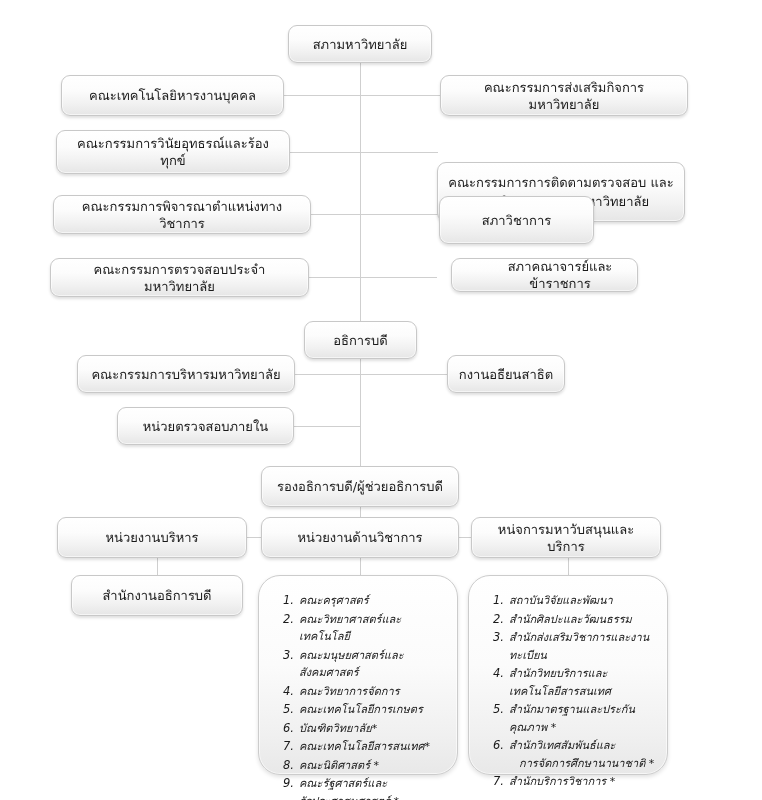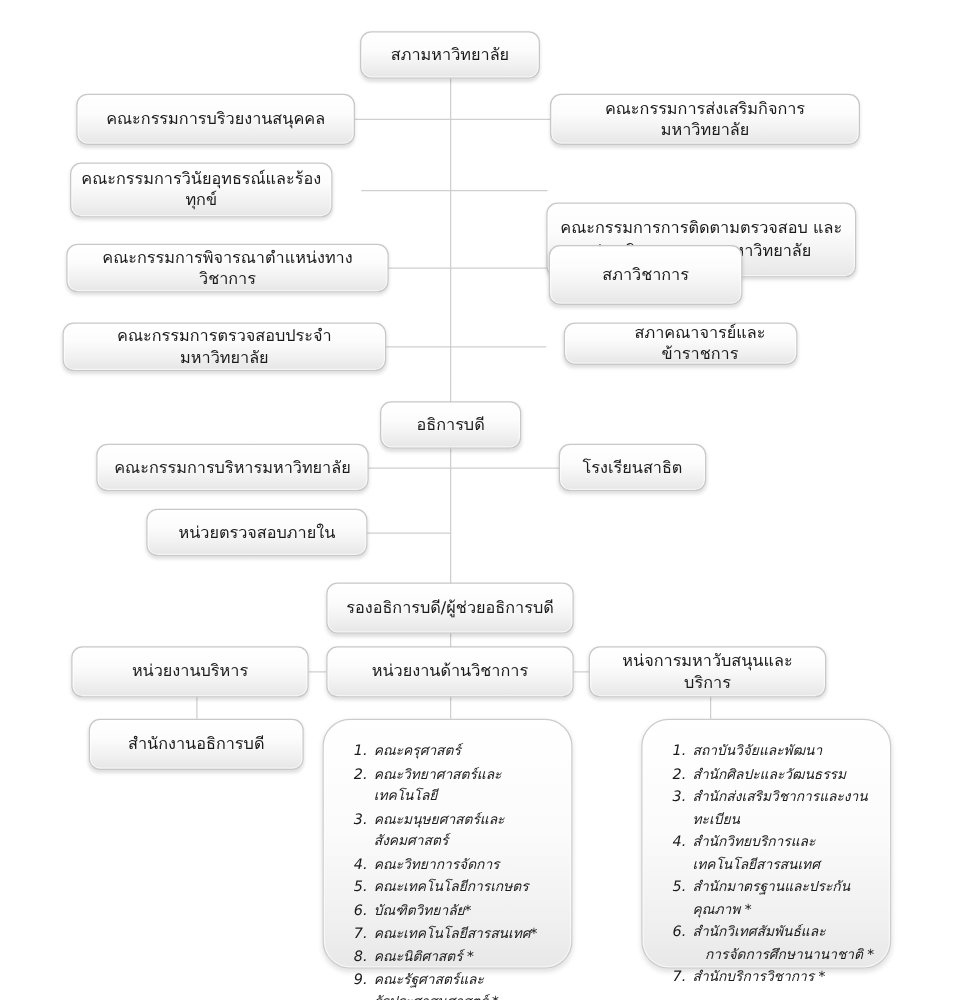--- a/index.html
+++ b/index.html
@@ -95,23 +95,23 @@
 
   <div class="line v" style="left:157px;top:557px;height:18px;"></div>
   <div class="line v" style="left:360px;top:557px;height:18px;"></div>
   <div class="line v" style="left:568px;top:557px;height:18px;"></div>
 
   <div class="node" style="left:288px;top:25px;width:144px;height:38px;">
     <span class="lbl">สภามหาวิทยาลัย</span>
   </div>
 
   <div class="node" style="left:61px;top:75px;width:223px;height:41px;">
-    <span class="lbl">คณะกรรมการบริวยงานสนุคคล</span>
+    <span class="lbl">คณะเทคโนโลยิหารงานบุคคล</span>
   </div>
-  <div class="node" style="left:56px;top:130px;width:210px;height:44px;">
+  <div class="node" style="left:56px;top:130px;width:234px;height:44px;">
     <span class="lbl">คณะกรรมการวินัยอุทธรณ์และร้องทุกข์</span>
   </div>
   <div class="node" style="left:53px;top:195px;width:258px;height:39px;">
     <span class="lbl">คณะกรรมการพิจารณาตำแหน่งทางวิชาการ</span>
   </div>
   <div class="node" style="left:50px;top:258px;width:259px;height:39px;">
     <span class="lbl">คณะกรรมการตรวจสอบประจำมหาวิทยาลัย</span>
   </div>
 
   <div class="node" style="left:440px;top:75px;width:248px;height:41px;">
@@ -131,21 +131,21 @@
   <div class="node" style="left:304px;top:321px;width:113px;height:38px;">
     <span class="lbl">อธิการบดี</span>
   </div>
   <div class="node" style="left:77px;top:355px;width:218px;height:38px;">
     <span class="lbl">คณะกรรมการบริหารมหาวิทยาลัย</span>
   </div>
   <div class="node" style="left:117px;top:407px;width:177px;height:38px;">
     <span class="lbl">หน่วยตรวจสอบภายใน</span>
   </div>
   <div class="node" style="left:447px;top:355px;width:118px;height:38px;">
-    <span class="lbl">โรงเรียนสาธิต</span>
+    <span class="lbl">กงานอธียนสาธิต</span>
   </div>
 
   <div class="node" style="left:261px;top:466px;width:198px;height:41px;">
     <span class="lbl">รองอธิการบดี/ผู้ช่วยอธิการบดี</span>
   </div>
 
   <div class="node" style="left:57px;top:517px;width:190px;height:41px;">
     <span class="lbl">หน่วยงานบริหาร</span>
   </div>
   <div class="node" style="left:261px;top:517px;width:198px;height:41px;">
@@ -166,21 +166,21 @@
         <li> คณะมนุษยศาสตร์และสังคมศาสตร์</li>
         <li>คณะวิทยาการจัดการ</li>
         <li>คณะเทคโนโลยีการเกษตร</li>
         <li>บัณฑิตวิทยาลัย*</li>
         <li>คณะเทคโนโลยีสารสนเทศ*</li>
         <li>คณะนิติศาสตร์ *</li>
         <li>คณะรัฐศาสตร์และรัฐประศาสนศาสตร์ *</li>
       </ol>
   </div>
 
-  <div class="panel" style="left:468px;top:575px;width:200px;height:200px;margin-left:45px;">
+  <div class="panel" style="left:468px;top:575px;width:200px;height:200px;">
     <ol>
         <li>สถาบันวิจัยและพัฒนา</li>
         <li>สำนักศิลปะและวัฒนธรรม</li>
         <li>สำนักส่งเสริมวิชาการและงานทะเบียน</li>
         <li> สำนักวิทยบริการและเทคโนโลยีสารสนเทศ</li>
         <li>สำนักมาตรฐานและประกันคุณภาพ *</li>
         <li>สำนักวิเทศสัมพันธ์และ<span class="cont">การจัดการศึกษานานาชาติ *</span></li>
         <li>สำนักบริการวิชาการ *</li>
       </ol>
   </div>

